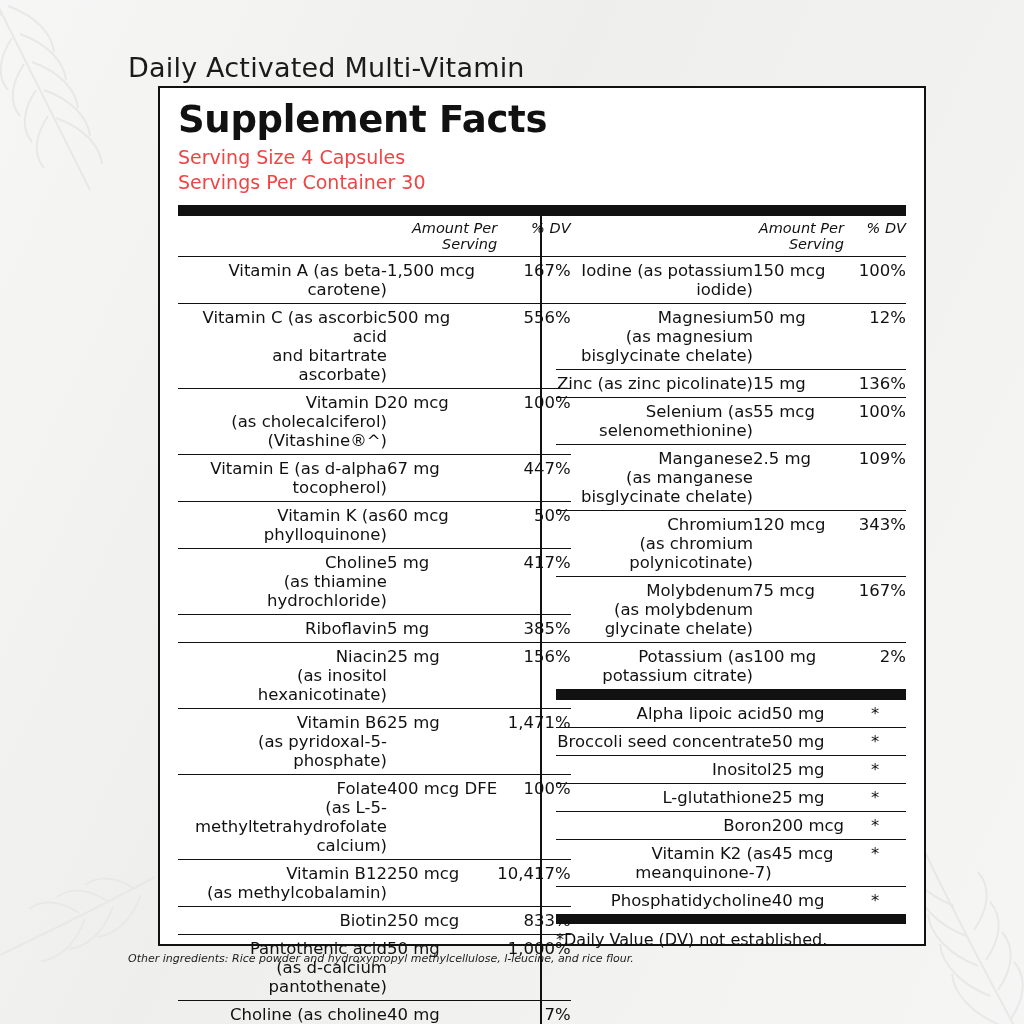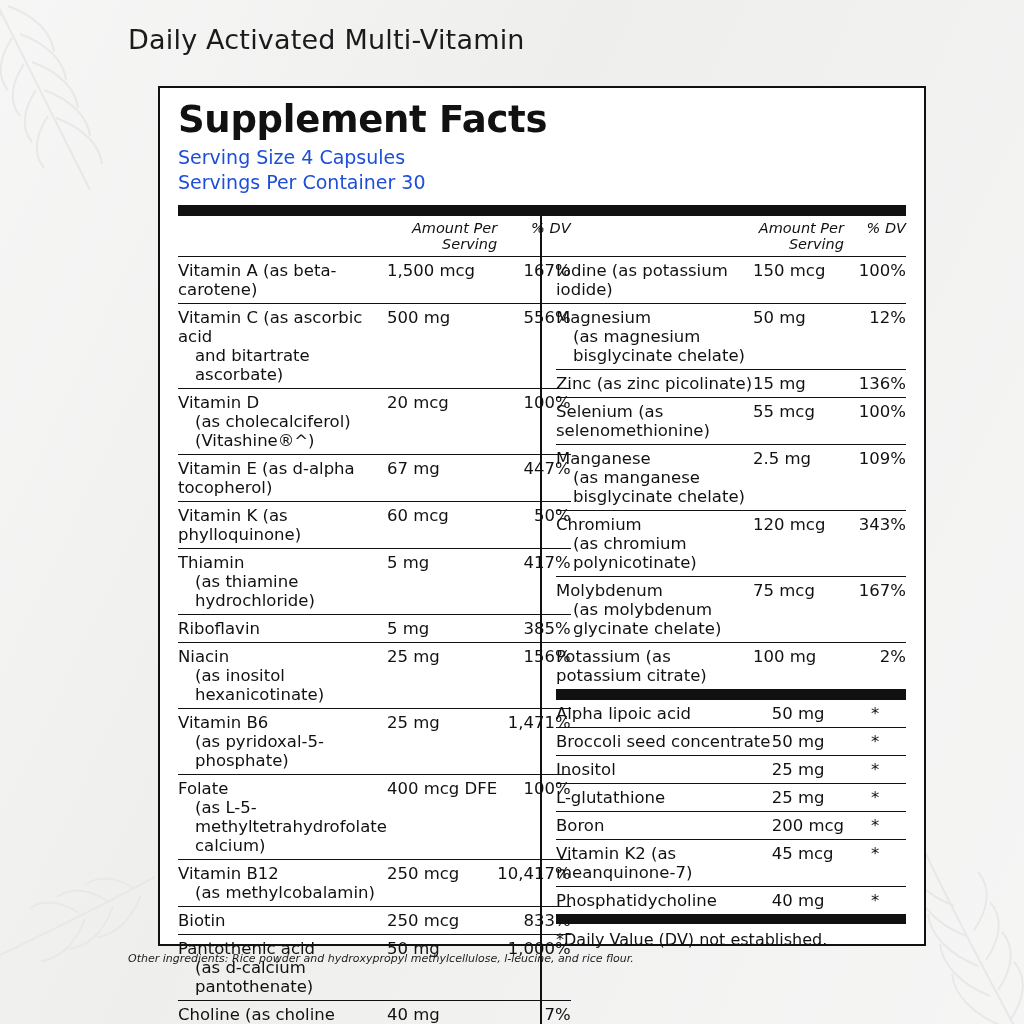--- a/index.html
+++ b/index.html
@@ -26,21 +26,21 @@
     position: absolute;
     opacity: 0.5;
     pointer-events: none;
   }
   .leaf.tl { top: -10px; left: -20px; }
   .leaf.br { bottom: -20px; right: -10px; transform: rotate(180deg); }
   .leaf.bl { bottom: -30px; left: -30px; transform: rotate(90deg); }
 
   .title {
     position: absolute;
-    top: 24px;
+    top: 52px;
     left: 128px;
     font-size: 27px;
     color: #1b1b1b;
     letter-spacing: 0.2px;
   }
 
   .panel {
     position: absolute;
     top: 86px;
     left: 128px;
@@ -56,21 +56,21 @@
   .sf-title {
     font-size: 37px;
     font-weight: bold;
     color: #111;
     letter-spacing: -0.3px;
     line-height: 1.1;
     margin: 2px 0 4px 0;
   }
   .serving {
     font-size: 19px;
-    color: #1d4ed8;
+    color: #ef4444;
     line-height: 1.35;
   }
 
   .rule-thick {
     height: 11px;
     background: #111;
     margin-top: 9px;
   }
 
   .cols {
@@ -96,21 +96,21 @@
     color: #111;
   }
   table.nut td {
     padding: 4px 0 4px 0;
     vertical-align: top;
     border-bottom: 1px solid #111;
   }
   table.nut tr:last-child td {
     border-bottom: none;
   }
-  td.name { text-align: left; }
+  td.name { text-align: right; }
   td.amt  { text-align: left; white-space: nowrap; padding-left: 6px; }
   td.dv   { text-align: right; white-space: nowrap; width: 62px; padding-left: 10px; }
   td.dv.star { text-align: center; }
 
   .hdr td {
     border-bottom: none;
     font-size: 14.5px;
     padding: 3px 0 4px 0;
     font-style: italic;
   }
@@ -235,21 +235,21 @@
             <td class="name"><span>Vitamin E (as d-alpha tocopherol)</span></td>
             <td class="amt">67 mg</td>
             <td class="dv">447%</td>
           </tr>
           <tr>
             <td class="name"><span>Vitamin K (as phylloquinone)</span></td>
             <td class="amt">60 mcg</td>
             <td class="dv">50%</td>
           </tr>
           <tr>
-            <td class="name"><span>Thiamin</span><span class="sub">(as thiamine hydrochloride)</span></td>
+            <td class="name"><span>Choline</span><span class="sub">(as thiamine hydrochloride)</span></td>
             <td class="amt">5 mg</td>
             <td class="dv">417%</td>
           </tr>
           <tr>
             <td class="name"><span>Riboflavin</span></td>
             <td class="amt">5 mg</td>
             <td class="dv">385%</td>
           </tr>
           <tr>
             <td class="name"><span>Niacin</span><span class="sub">(as inositol hexanicotinate)</span></td>

